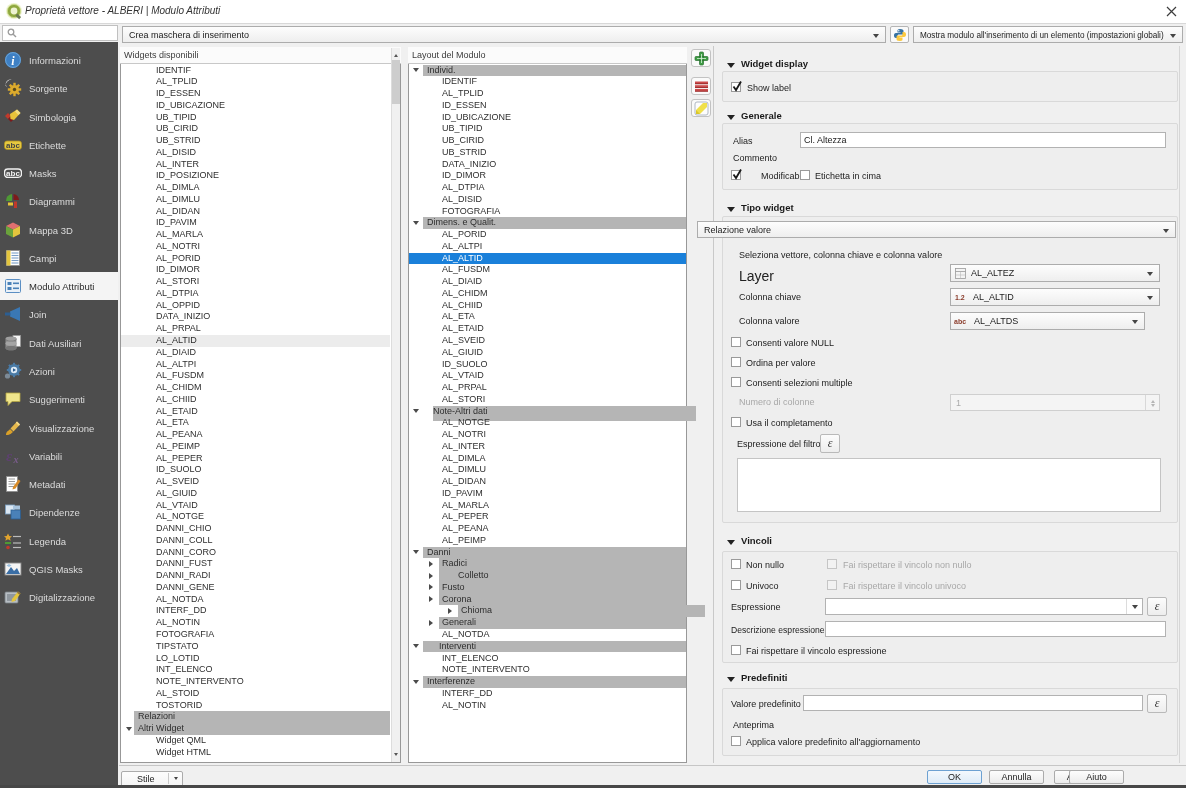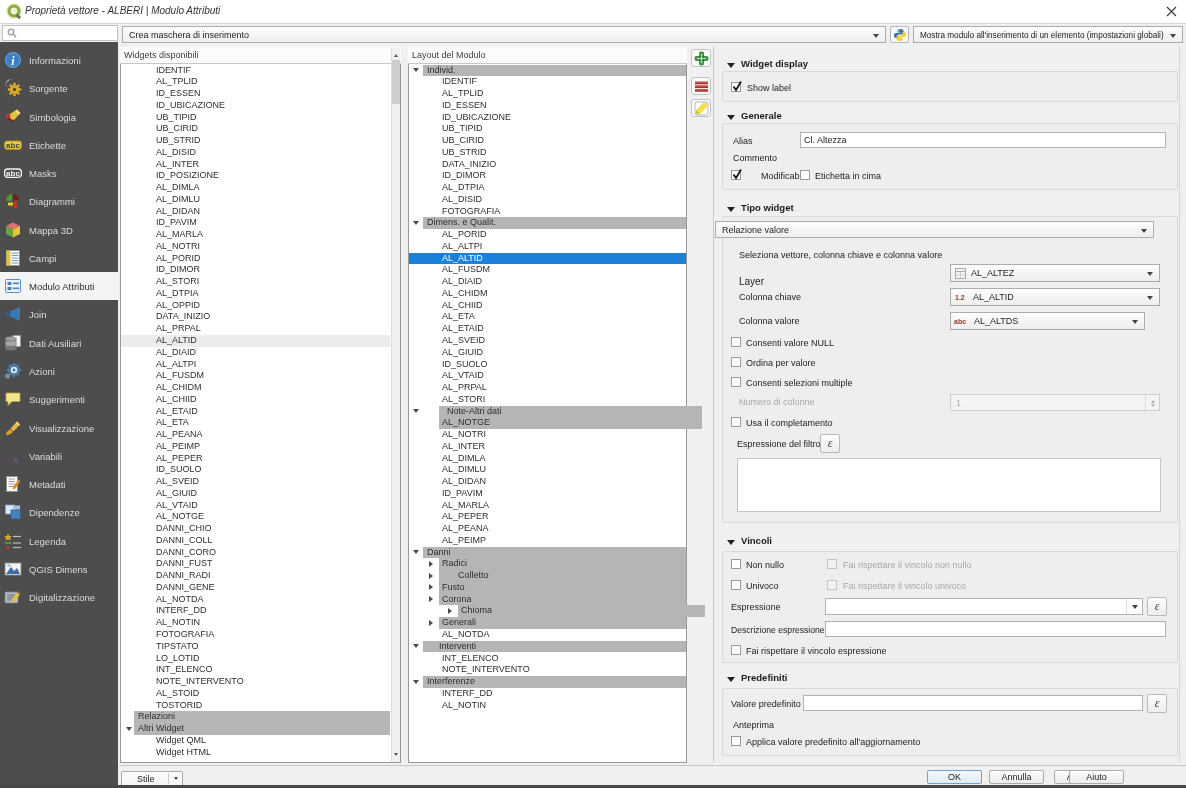--- a/index.html
+++ b/index.html
@@ -247,21 +247,21 @@
       <line x1="9" y1="15.5" x2="17" y2="15.5" stroke="#bbb" stroke-width="1.2"></line>
     </svg>
     <span class="lbl">Legenda</span>
   </div>
 <div class="abs sbitem" style="top:554.9px">
     <svg class="ic" viewBox="0 0 18 18">
       <rect x="1" y="3" width="16" height="12" fill="#f4f4f4" stroke="#8a8a8a" stroke-width="0.9"></rect>
       <path d="M2 14 L7 7 L10 11 L13 8 L16 14z" fill="#3a6ea5"></path>
       <path d="M2.5 5.5 L5 4 L7.5 5.5 L5 7z" fill="#9cc0de"></path>
     </svg>
-    <span class="lbl">QGIS Dimens</span>
+    <span class="lbl">QGIS Masks</span>
   </div>
 <div class="abs sbitem" style="top:583.1px">
     <svg class="ic" viewBox="0 0 18 18">
       <rect x="1" y="4" width="13" height="11" rx="1" fill="#b8bec4" stroke="#7a8086" stroke-width="0.8"></rect>
       <rect x="3" y="6" width="9" height="7" fill="#8f979e"></rect>
       <path d="M8 11 L14 3.5 L16.5 5.5 L11 13 L7.5 14z" fill="#e3c53d"></path>
       <path d="M14 3.5 L16.5 5.5 L15.6 6.7 L13 4.7z" fill="#8a6d3b"></path>
     </svg>
     <span class="lbl">Digitalizzazione</span>
   </div>
@@ -369,21 +369,21 @@
 <div class="abs lrow" style="left:409px;top:311.46px;width:277px;height:11.76px;line-height:11.76px;padding-left:33px">AL_ETA</div>
 <div class="abs lrow" style="left:409px;top:323.22px;width:277px;height:11.76px;line-height:11.76px;padding-left:33px">AL_ETAID</div>
 <div class="abs lrow" style="left:409px;top:334.98px;width:277px;height:11.76px;line-height:11.76px;padding-left:33px">AL_SVEID</div>
 <div class="abs lrow" style="left:409px;top:346.74px;width:277px;height:11.76px;line-height:11.76px;padding-left:33px">AL_GIUID</div>
 <div class="abs lrow" style="left:409px;top:358.50px;width:277px;height:11.76px;line-height:11.76px;padding-left:33px">ID_SUOLO</div>
 <div class="abs lrow" style="left:409px;top:370.26px;width:277px;height:11.76px;line-height:11.76px;padding-left:33px">AL_VTAID</div>
 <div class="abs lrow" style="left:409px;top:382.02px;width:277px;height:11.76px;line-height:11.76px;padding-left:33px">AL_PRPAL</div>
 <div class="abs lrow" style="left:409px;top:393.78px;width:277px;height:11.76px;line-height:11.76px;padding-left:33px">AL_STORI</div>
 <div class="abs lrow" style="left:409px;top:405.54px;width:277px;height:11.76px;line-height:11.76px">
     <span class="tri-d" style="position:absolute;left:4px;top:3.5px"></span>
-    <span class="gray" style="position:absolute;left:30px;top:0;height:23px;width:263px;padding-left:8px">Note-Altri dati</span>
+    <span class="gray" style="position:absolute;left:24px;top:0;height:15px;width:263px;padding-left:0">Note-Altri dati</span>
   </div>
 <div class="abs lrow" style="left:409px;top:417.30px;width:277px;height:11.76px;line-height:11.76px;padding-left:33px">AL_NOTGE</div>
 <div class="abs lrow" style="left:409px;top:429.06px;width:277px;height:11.76px;line-height:11.76px;padding-left:33px">AL_NOTRI</div>
 <div class="abs lrow" style="left:409px;top:440.82px;width:277px;height:11.76px;line-height:11.76px;padding-left:33px">AL_INTER</div>
 <div class="abs lrow" style="left:409px;top:452.58px;width:277px;height:11.76px;line-height:11.76px;padding-left:33px">AL_DIMLA</div>
 <div class="abs lrow" style="left:409px;top:464.34px;width:277px;height:11.76px;line-height:11.76px;padding-left:33px">AL_DIMLU</div>
 <div class="abs lrow" style="left:409px;top:476.10px;width:277px;height:11.76px;line-height:11.76px;padding-left:33px">AL_DIDAN</div>
 <div class="abs lrow" style="left:409px;top:487.86px;width:277px;height:11.76px;line-height:11.76px;padding-left:33px">ID_PAVIM</div>
 <div class="abs lrow" style="left:409px;top:499.62px;width:277px;height:11.76px;line-height:11.76px;padding-left:33px">AL_MARLA</div>
 <div class="abs lrow" style="left:409px;top:511.38px;width:277px;height:11.76px;line-height:11.76px;padding-left:33px">AL_PEPER</div>
@@ -490,26 +490,26 @@
     <svg width="13" height="14" viewBox="0 0 13 14">
       <path d="M2.5 7.5 L5 11 L10 2.5" stroke="#1a1a1a" stroke-width="1.8" fill="none"></path>
     </svg>
   </div>
 <div class="abs lab" style="left:761px;top:171px;font-size:9px">Modificabile</div>
 <div class="abs cb" style="left:800px;top:170px"></div>
 <div class="abs lab" style="left:815px;top:171px;font-size:9px">Etichetta in cima</div>
 <div class="abs sarr" style="left:727px;top:207px"></div>
 <div class="abs sect" style="left:741px;top:202px">Tipo widget</div>
 <div class="abs gbox" style="left:722px;top:216px;width:456px;height:307px"></div>
-<div class="abs combo" style="left:715px;top:221px;width:439px;height:17px">
+<div class="abs combo" style="left:697px;top:221px;width:479px;height:17px">
     <span class="ct">Relazione valore</span>
     <span class="arr"></span>
   </div>
 <div class="abs lab" style="left:739px;top:250px;font-size:9px">Seleziona vettore, colonna chiave e colonna valore</div>
-<div class="abs lab" style="left:739px;top:276px;font-size:10px">Layer</div>
+<div class="abs lab" style="left:739px;top:268px;font-size:14px">Layer</div>
 <div class="abs combo" style="left:950px;top:264px;width:210px;height:18px">
     <span class="ct" style="padding-left:14px">AL_ALTEZ</span>
     <span class="arr"></span>
 <svg style="position:absolute;left:4px;top:3px" width="11" height="11" viewBox="0 0 11 11">
       <rect x="0.5" y="0.5" width="10" height="10" fill="#f4f4f4" stroke="#999" stroke-width="0.8"></rect>
       <line x1="0.5" y1="3.5" x2="10.5" y2="3.5" stroke="#999" stroke-width="0.8"></line>
       <line x1="0.5" y1="7" x2="10.5" y2="7" stroke="#bbb" stroke-width="0.6"></line>
       <line x1="5.5" y1="3.5" x2="5.5" y2="10.5" stroke="#bbb" stroke-width="0.6"></line>
     </svg>
   </div>

